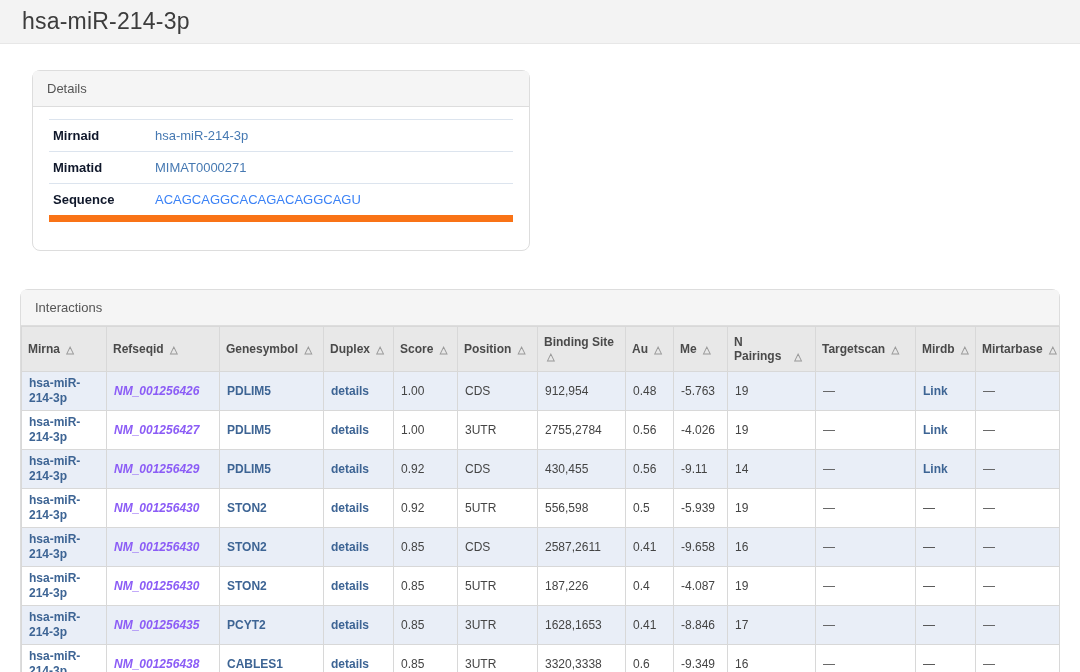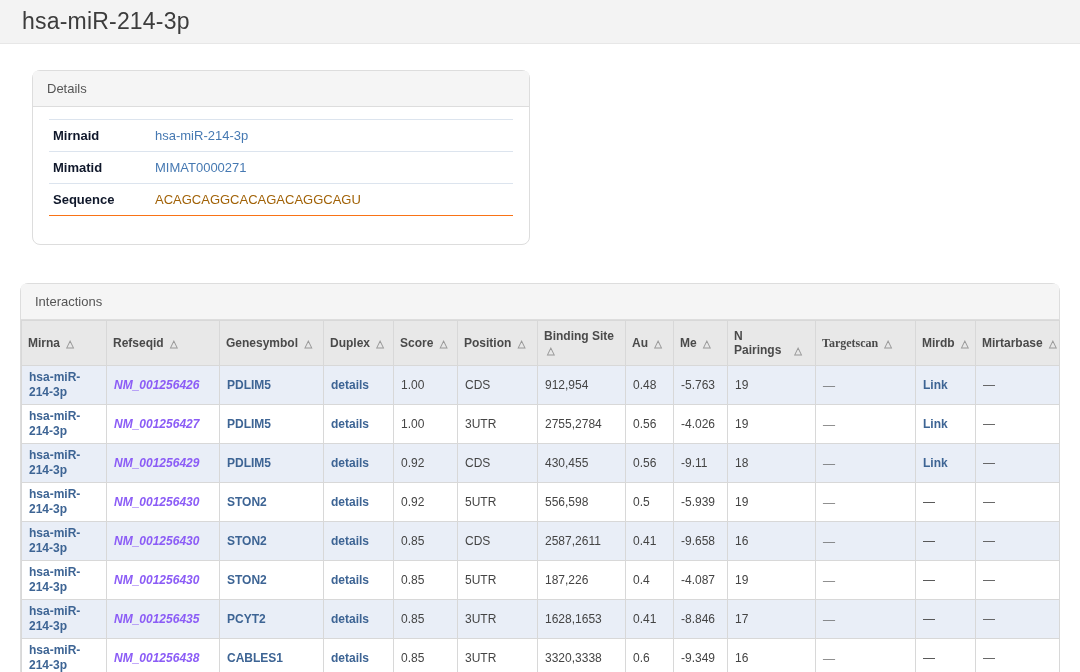--- a/index.html
+++ b/index.html
@@ -35,24 +35,24 @@
     border-radius: 4px 4px 0 0;
     padding: 10px 14px;
     font-size: 13px; color: #555;
   }
 
   
   .details-panel { margin: 26px 0 0 32px; width: 498px; }
   .details-body { padding: 12px 16px 28px 16px; }
   .details-table { width: 100%; border-collapse: collapse; font-size: 13px; }
   .details-table td { border-top: 1px solid #dce4ee; padding: 8px 4px; }
-  .details-table tr:last-child td { border-bottom: 1px solid #f97316; }
+  .details-table tr:last-child td { border-bottom: 7px solid #f97316; }
   .details-table td.d-label { width: 102px; font-weight: bold; color: #0f172a; }
   .details-table a { color: #4679b2; }
-  .details-table .d-plain { color: #a16207; }
+  .details-table .d-plain { color: #3b82f6; }
 
   
   .interactions-panel { margin: 38px 20px 0 20px; }
   .interactions-table {
     width: 100%; table-layout: fixed; border-collapse: collapse;
     font-size: 12px;
   }
   .interactions-table th, .interactions-table td {
     border: 1px solid #d8d8d8;
     text-align: left; vertical-align: middle;
@@ -85,21 +85,21 @@
   .col-mirna        { width: 85px;  }
   .col-refseqid     { width: 113px; }
   .col-genesymbol   { width: 104px; }
   .col-duplex       { width: 70px;  }
   .col-score        { width: 64px;  }
   .col-position     { width: 80px;  }
   .col-binding_site { width: 88px;  }
   .col-au           { width: 48px;  }
   .col-me           { width: 54px;  }
   .col-n_pairings   { width: 88px;  }
-  .col-targetscan   { width: 100px; font-family: Liberation Serif, serif; }
+  .col-targetscan   { width: 100px; }
   .col-mirdb        { width: 60px;  }
   .col-mirtarbase   { width: 84px;  }
 </style>
 </head>
 <body>
 
 <header class="titlebar">
   <h1>hsa-miR-214-3p</h1>
 </header>
 
@@ -179,21 +179,21 @@
         <tr>
           <td class="col-mirna"><a href="#">hsa-miR-214-3p</a></td>
           <td class="col-refseqid">NM_001256429</td>
           <td class="col-genesymbol"><a href="#">PDLIM5</a></td>
           <td class="col-duplex"><a href="#">details</a></td>
           <td class="col-score">0.92</td>
           <td class="col-position">CDS</td>
           <td class="col-binding_site">430,455</td>
           <td class="col-au">0.56</td>
           <td class="col-me">-9.11</td>
-          <td class="col-n_pairings">18</td>
+          <td class="col-n_pairings">14</td>
           <td class="col-targetscan">—</td>
           <td class="col-mirdb"><a href="#">Link</a></td>
           <td class="col-mirtarbase">—</td>
         </tr>
         <tr>
           <td class="col-mirna"><a href="#">hsa-miR-214-3p</a></td>
           <td class="col-refseqid">NM_001256430</td>
           <td class="col-genesymbol"><a href="#">STON2</a></td>
           <td class="col-duplex"><a href="#">details</a></td>
           <td class="col-score">0.92</td>

